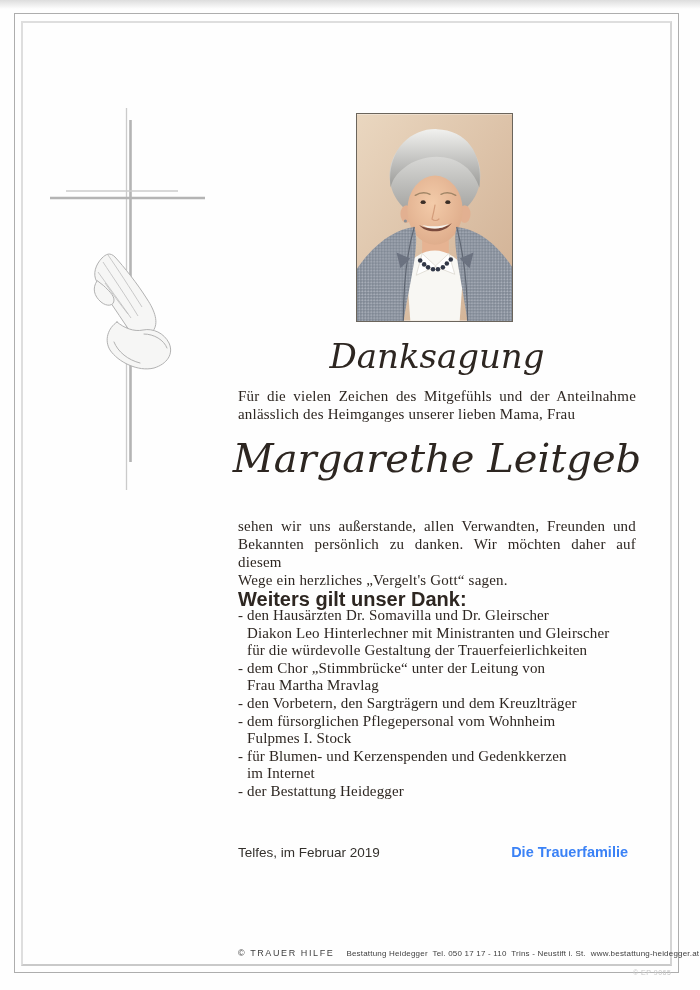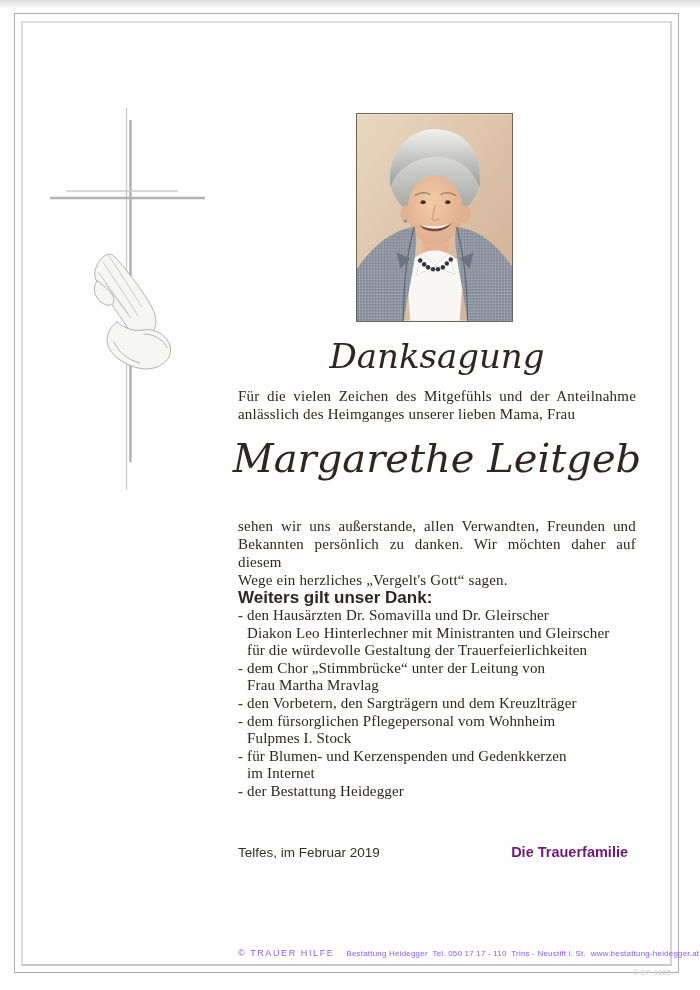--- a/index.html
+++ b/index.html
@@ -21,30 +21,30 @@
   .title{position:absolute;left:238px;top:336px;width:398px;text-align:center;
     font-family:"DejaVu Serif", serif;font-style:italic;font-size:34px;line-height:40px;}
   .intro{position:absolute;left:238px;top:387px;width:398px;
     font-size:15px;line-height:18px;letter-spacing:.2px;}
   .jline{text-align:justify;text-align-last:justify;}
   .name{position:absolute;left:178px;top:434px;width:518px;text-align:center;
     font-family:"DejaVu Serif", serif;font-style:italic;font-size:40px;line-height:48px;}
   .bodytext{position:absolute;left:238px;top:517px;width:398px;
     font-size:15px;line-height:18px;letter-spacing:.2px;}
   .thanks-head{position:absolute;left:238px;top:588px;
-    font-family:"Liberation Sans", sans-serif;font-weight:bold;font-size:17px;}
+    font-family:"Liberation Sans", sans-serif;font-weight:bold;font-size:20px;}
   .thanks{position:absolute;left:238px;top:607px;width:445px;
     font-size:15px;line-height:17.6px;letter-spacing:.15px;white-space:nowrap;}
   .thanks .cont{padding-left:9px;}
   .dateline{position:absolute;left:238px;top:844px;width:390px;display:flex;
     justify-content:space-between;align-items:baseline;
     font-family:"Liberation Sans", sans-serif;font-size:13.5px;color:#33302c;}
-  .signature{font-weight:bold;font-size:14.5px;color:#701a75;}
+  .signature{font-weight:bold;font-size:14.5px;color:#3b82f6;}
   .footer{position:absolute;left:238px;top:942px;width:398px;text-align:center;
-    white-space:nowrap;font-family:"Liberation Sans", sans-serif;color:#8b5cf6;}
+    white-space:nowrap;font-family:"Liberation Sans", sans-serif;color:#404040;}
   .brand{font-size:9px;letter-spacing:1.6px;margin-right:12px;}
   .contact{font-size:8px;letter-spacing:.2px;white-space:pre;}
   .print-code{position:absolute;left:633px;top:969px;
     font-family:"Liberation Sans", sans-serif;font-size:7px;letter-spacing:.5px;color:#c6c6c6;}
 </style>
 </head>
 <body>
 
 <div class="scan-top"></div>
 <div class="frame-outer"></div>

